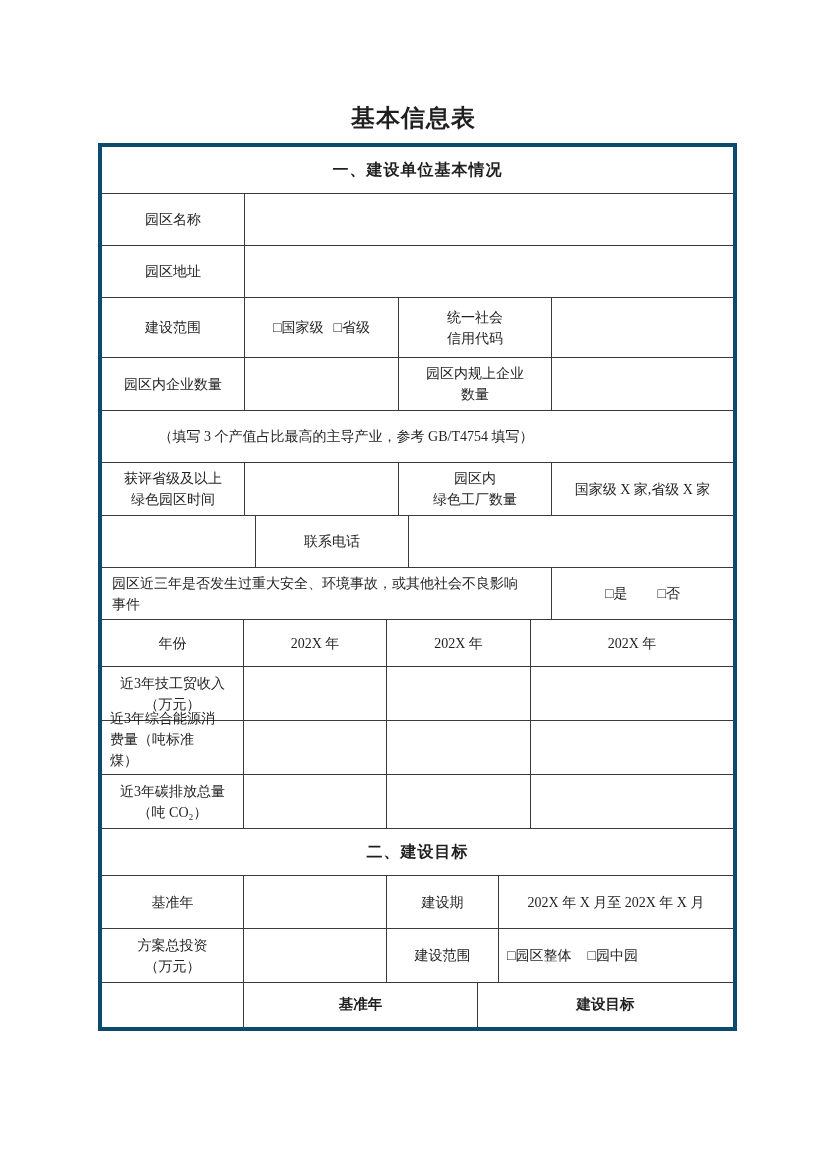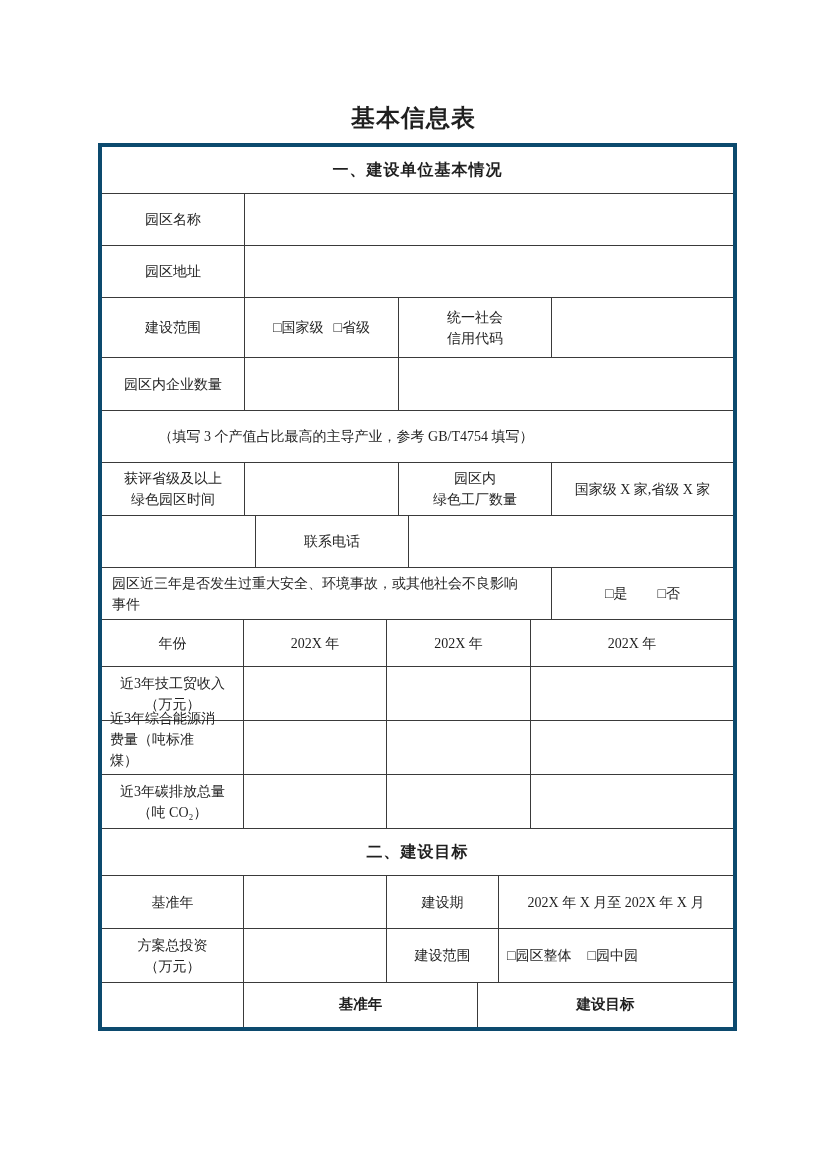--- a/index.html
+++ b/index.html
@@ -71,20 +71,24 @@
     <div class="cell" style="width:153px">
       <span class="line">统一社会</span>
       <span class="line">信用代码</span>
     </div>
     <div class="cell" style="width:181px"></div>
   </div>
 
   <div class="row" style="height:52px">
     <div class="cell" style="width:143px">园区内企业数量</div>
     <div class="cell" style="width:154px"></div>
+    <div class="cell" style="width:153px">
+      <span class="line">园区内规上企业</span>
+      <span class="line">数量</span>
+    </div>
     <div class="cell" style="width:181px"></div>
   </div>
 
   <div class="row" style="height:51px">
     <div class="cell" style="width:488px">
       <span>（填写 3 个产值占比最高的主导产业，参考 GB/T4754 填写）</span>
     </div>
   </div>
 
   <div class="row" style="height:52px">

